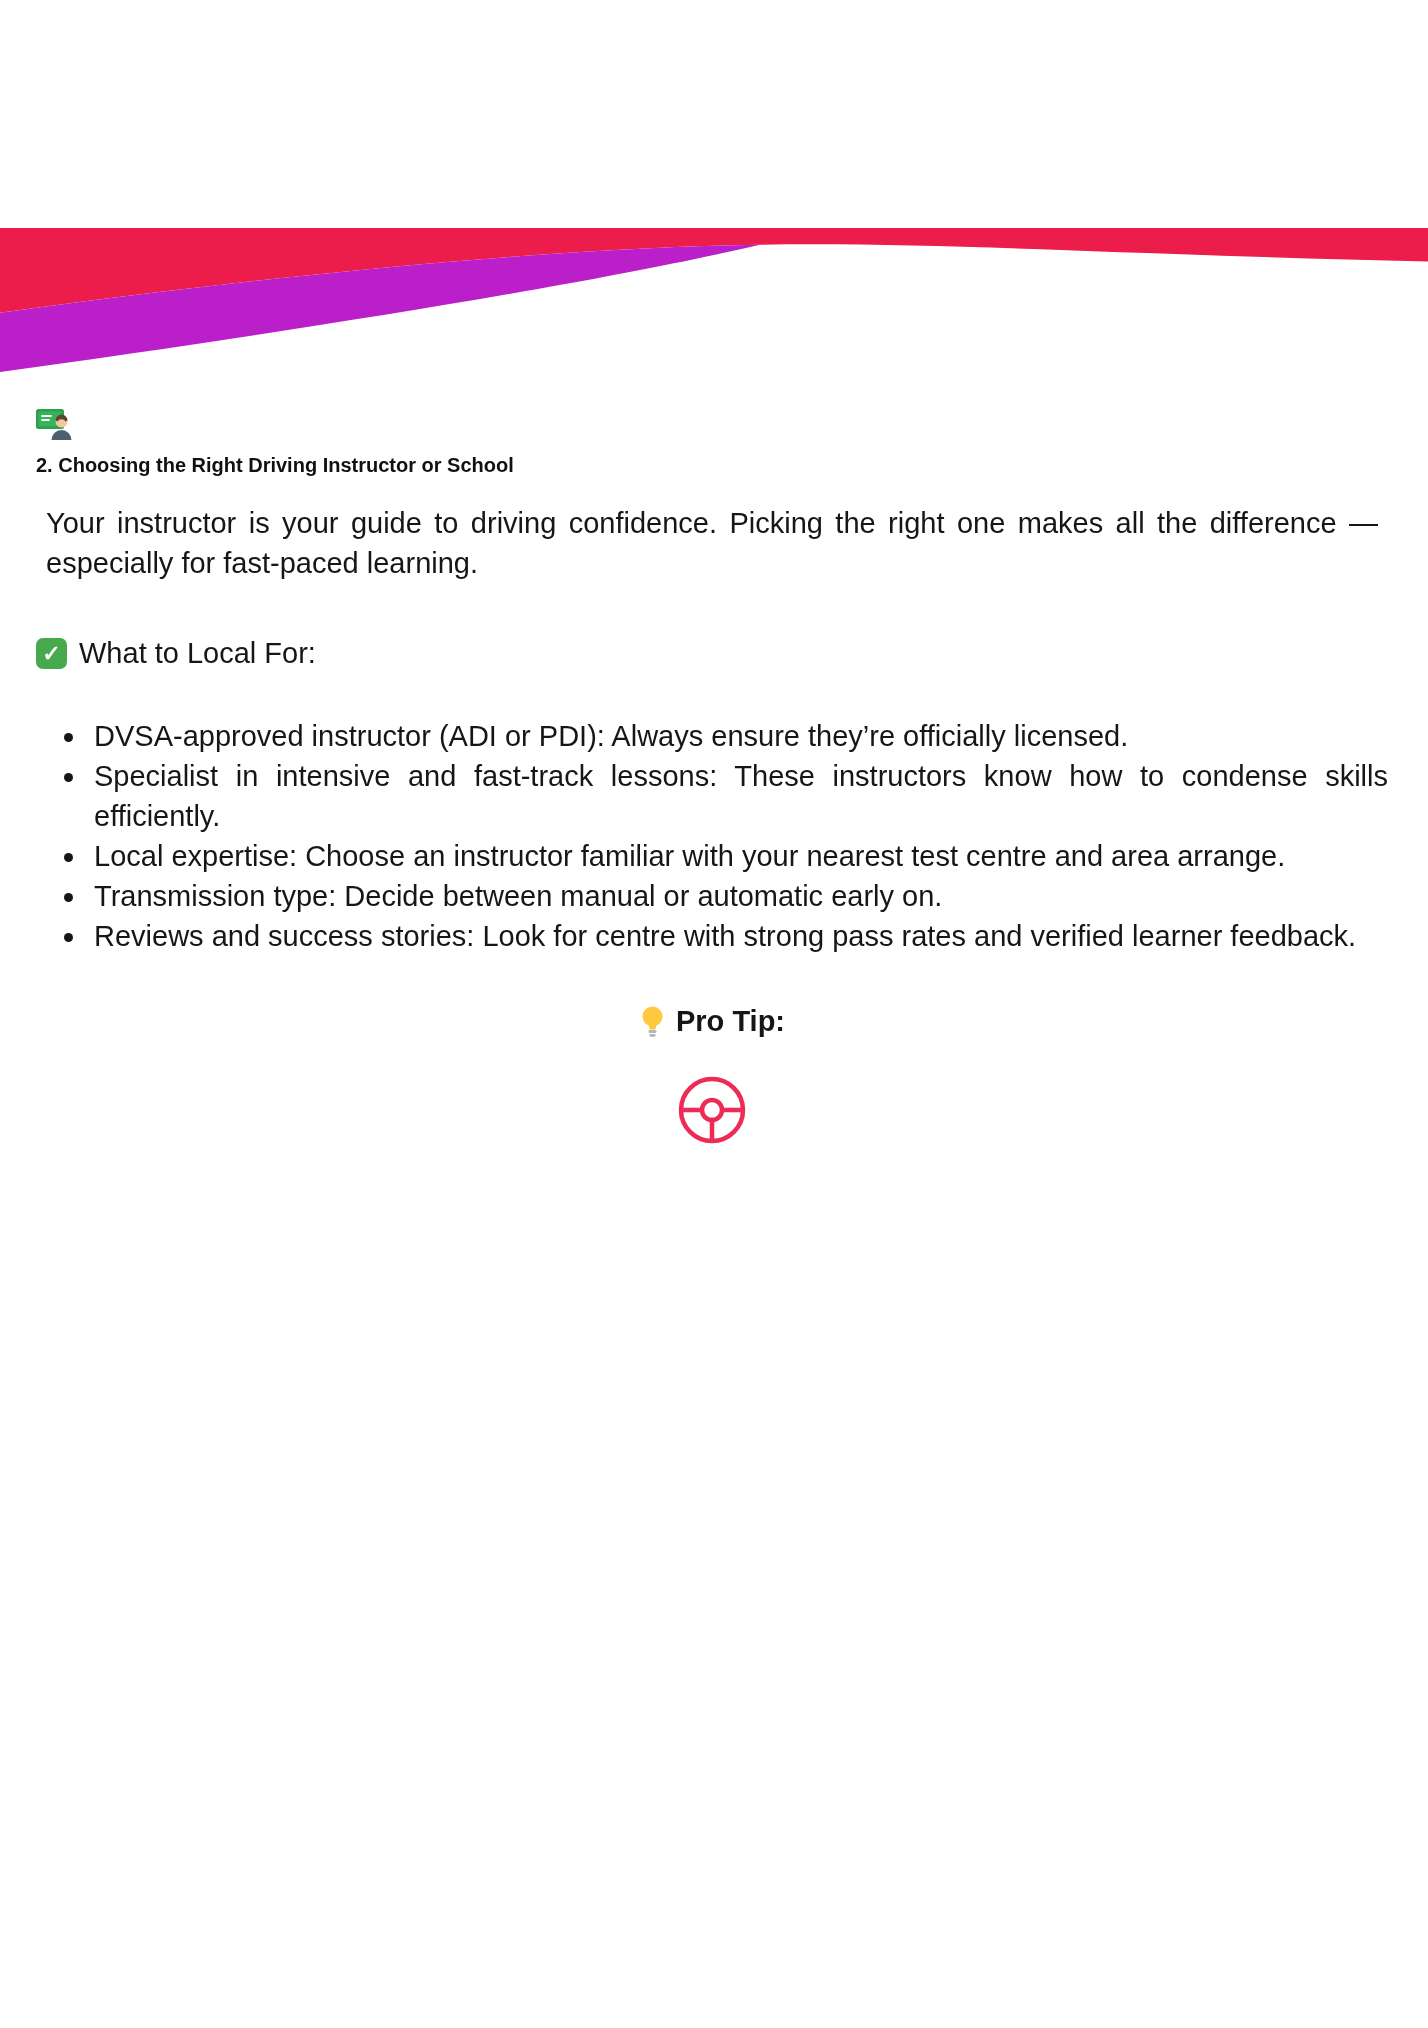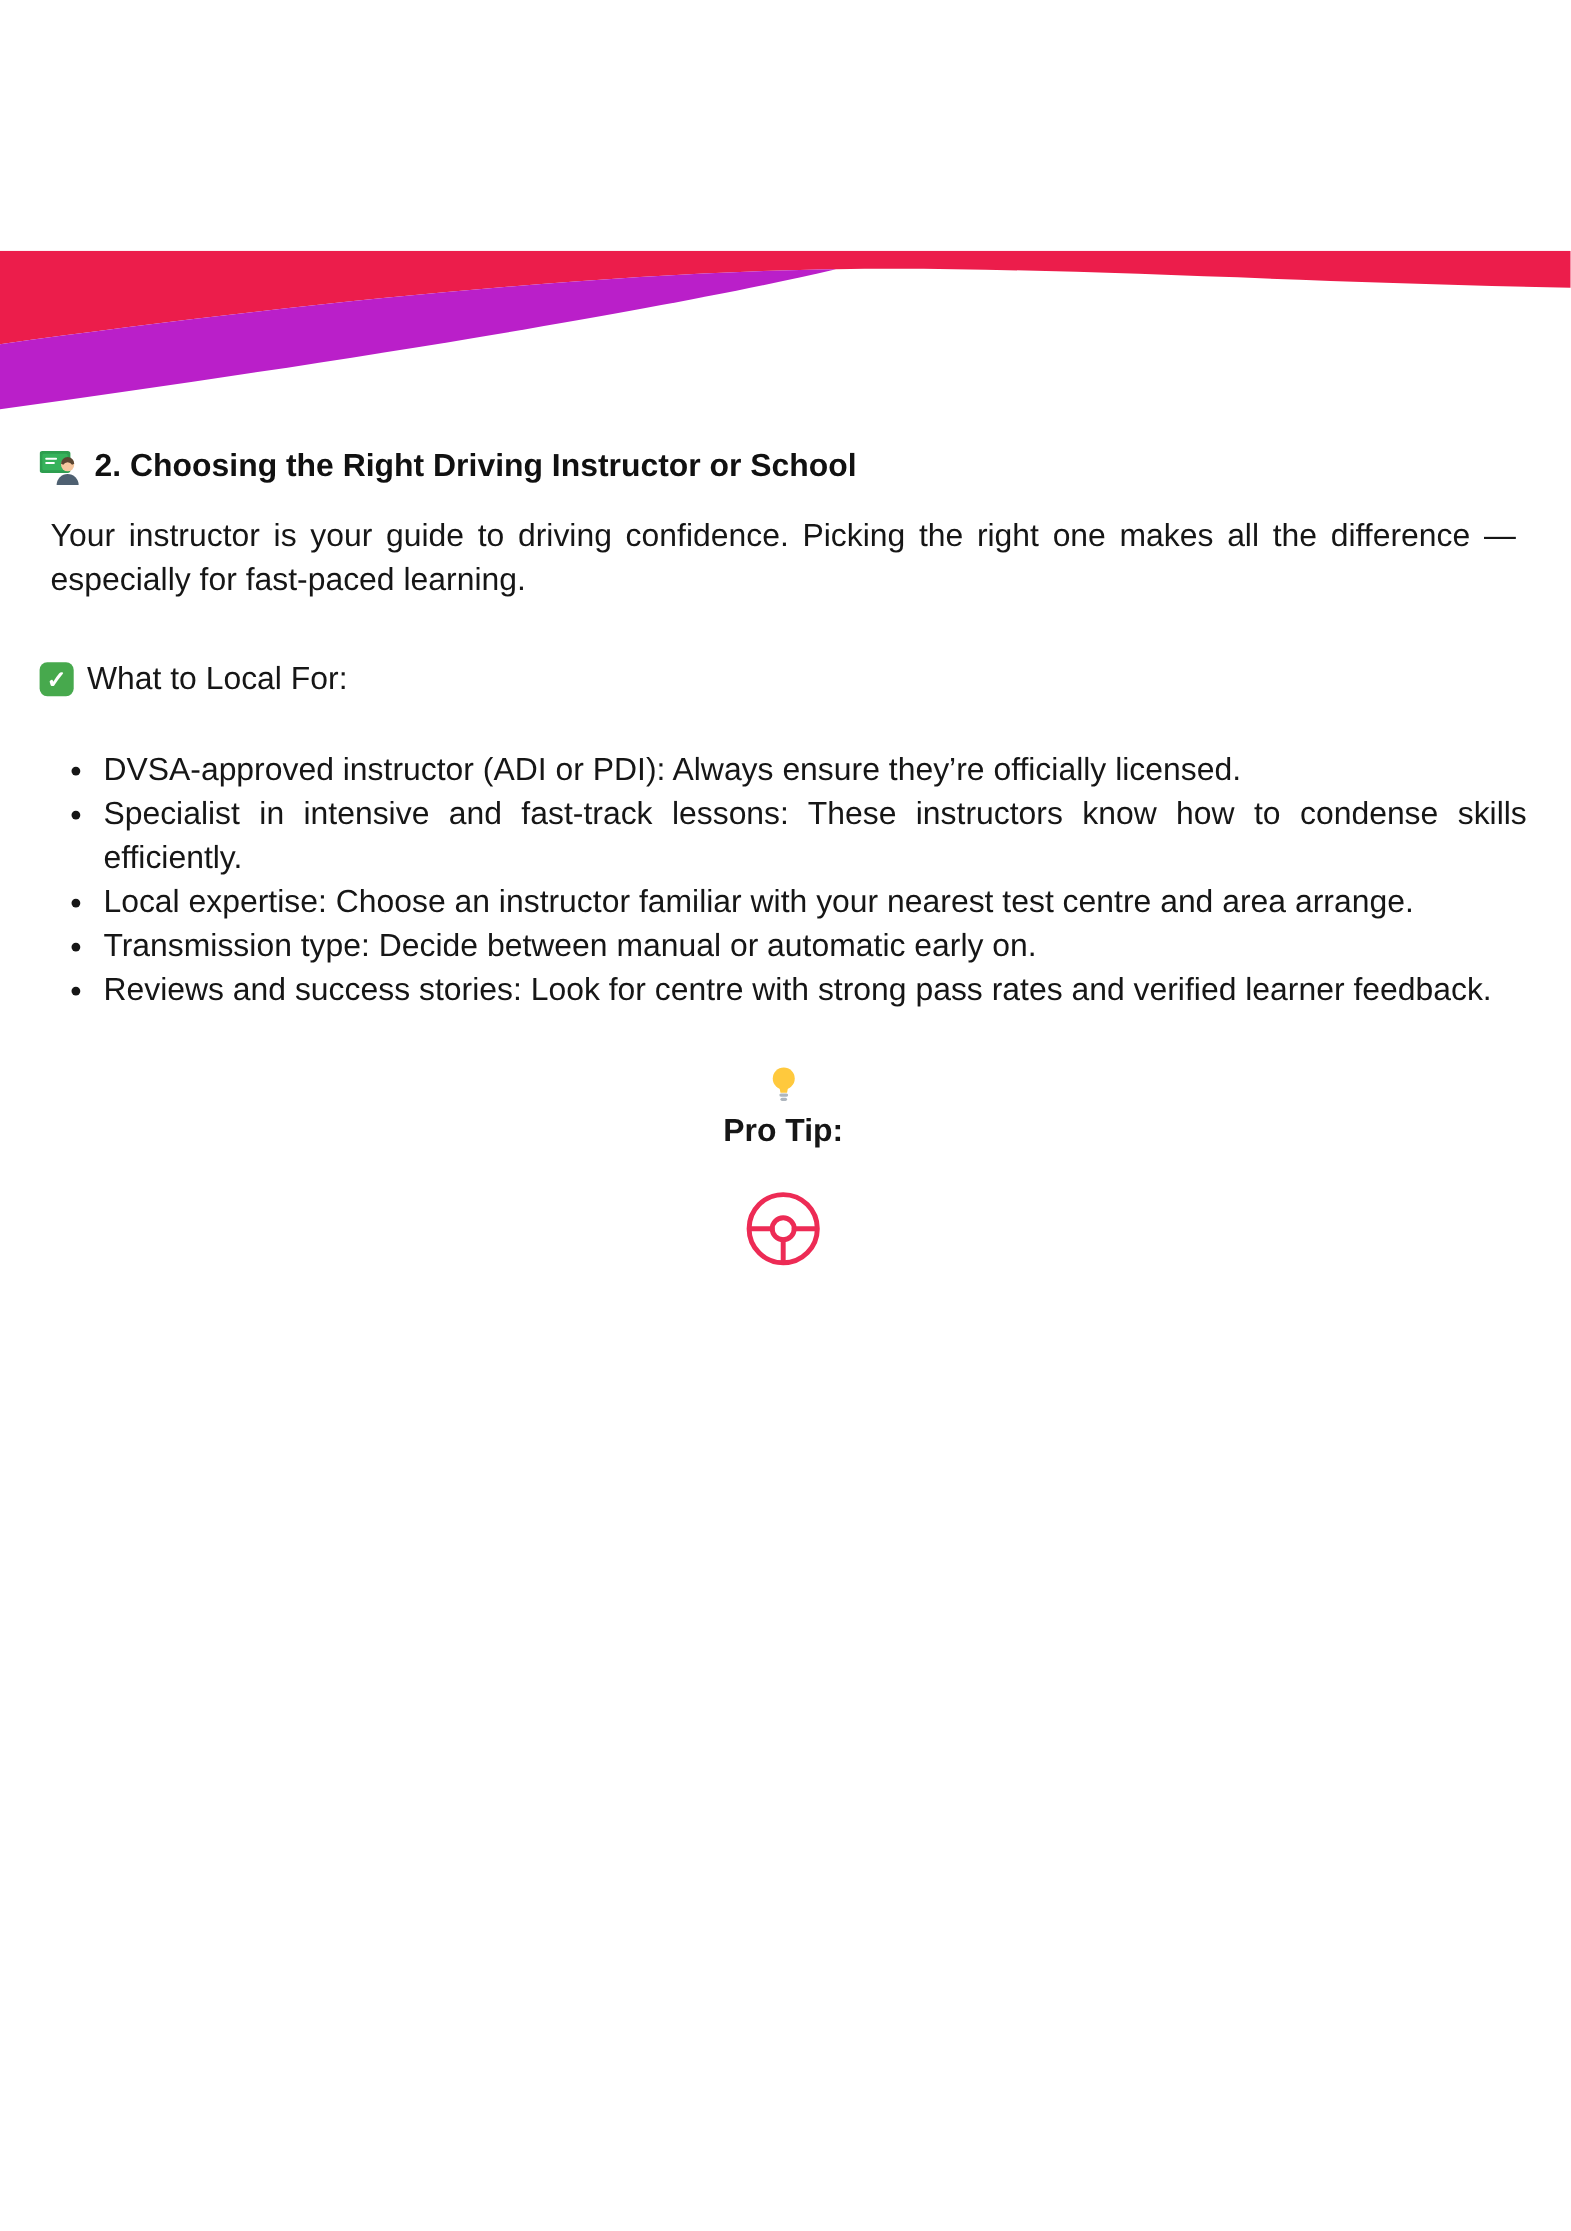--- a/index.html
+++ b/index.html
@@ -18,26 +18,27 @@
     height: 148px;
     width: 100%;
   }
   .wave svg { display: block; width: 100%; height: 100%; }
 
   
   .content { padding: 0 40px 0 36px; }
 
   h1.section-heading {
     margin: 32px 0 0;
-    font-size: 29px;
+    font-size: 20px;
     font-weight: bold;
     display: flex;
-    align-items: flex-end;
+    align-items: flex-start;
     gap: 14px;
     color: #111;
+    flex-direction: column;
   }
 
   p.intro {
     margin: 26px 10px 0;
     font-size: 29px;
     line-height: 40px;
     text-align: justify;
   }
 
   h2.subhead {
@@ -62,21 +63,20 @@
   ul.bullets li::marker { color: #161616; }
 
   h3.protip-title {
     margin: 48px 0 0;
     font-size: 29px;
     font-weight: bold;
     display: flex;
     justify-content: center;
     align-items: center;
     gap: 10px;
-    flex-direction: column;
   }
 
   p.protip-body {
     margin: 8px auto 0;
     max-width: 1230px;
     font-size: 29px;
     line-height: 40px;
     text-align: center;
   }
 

